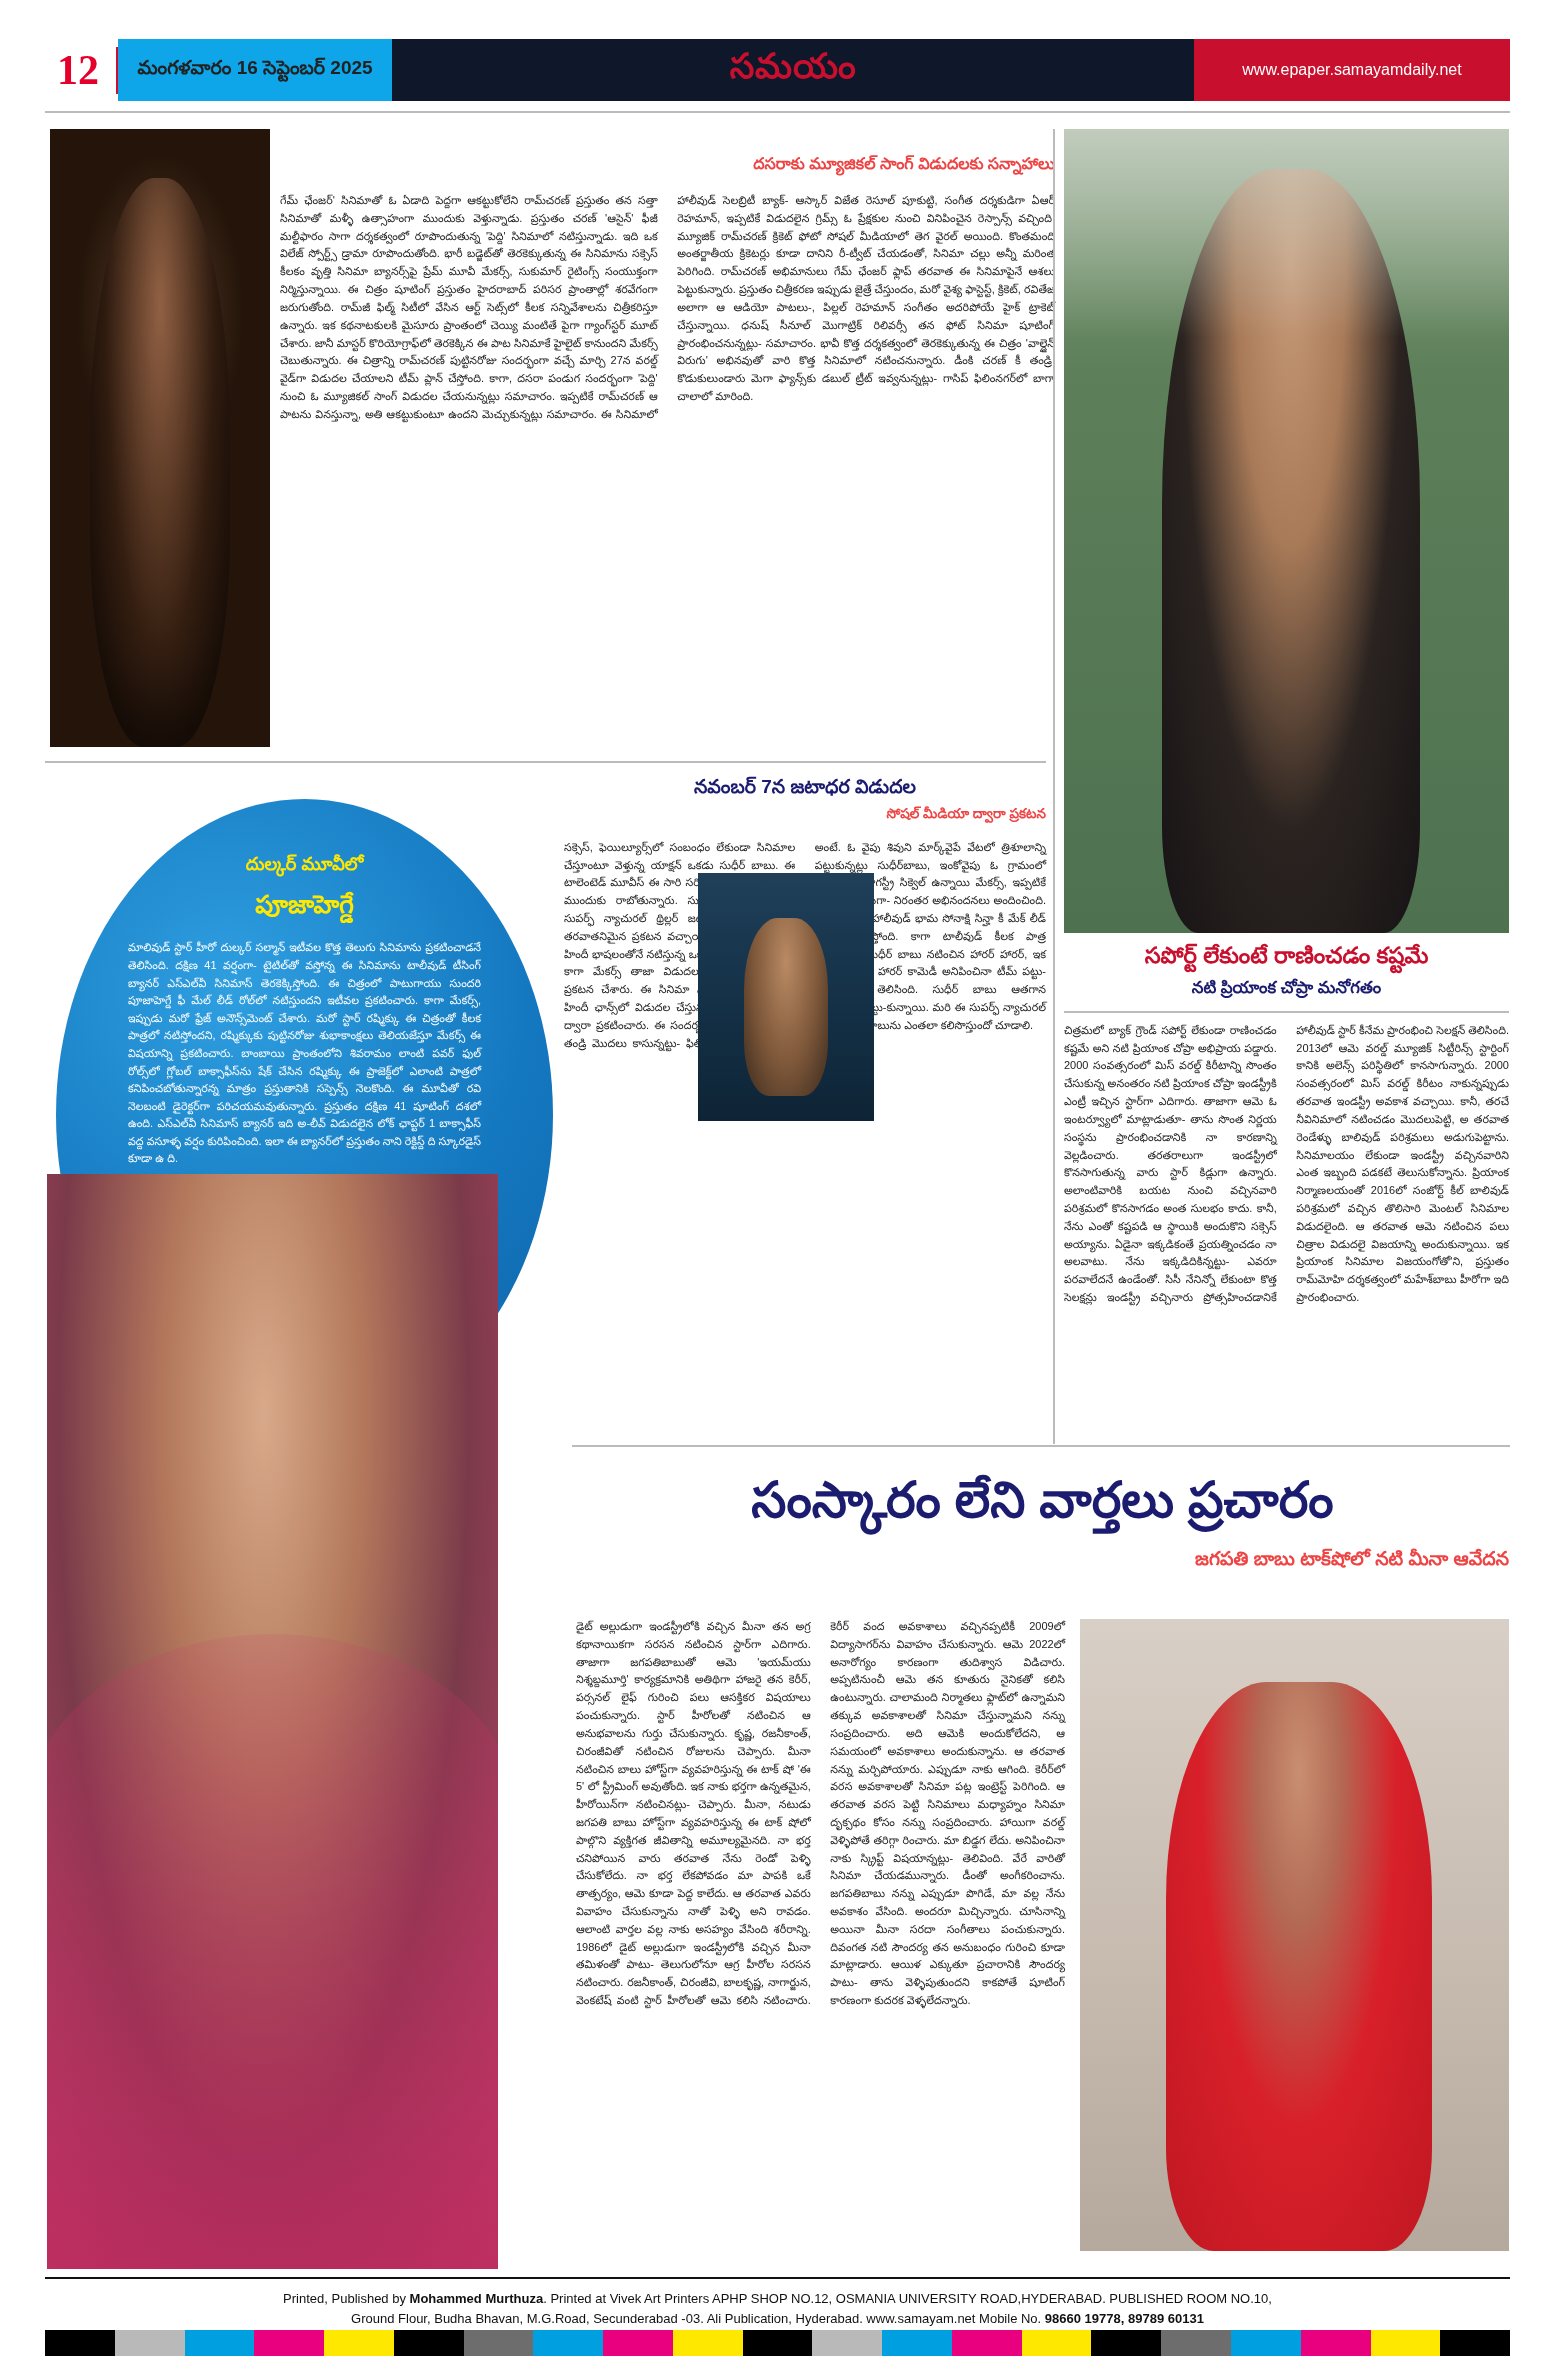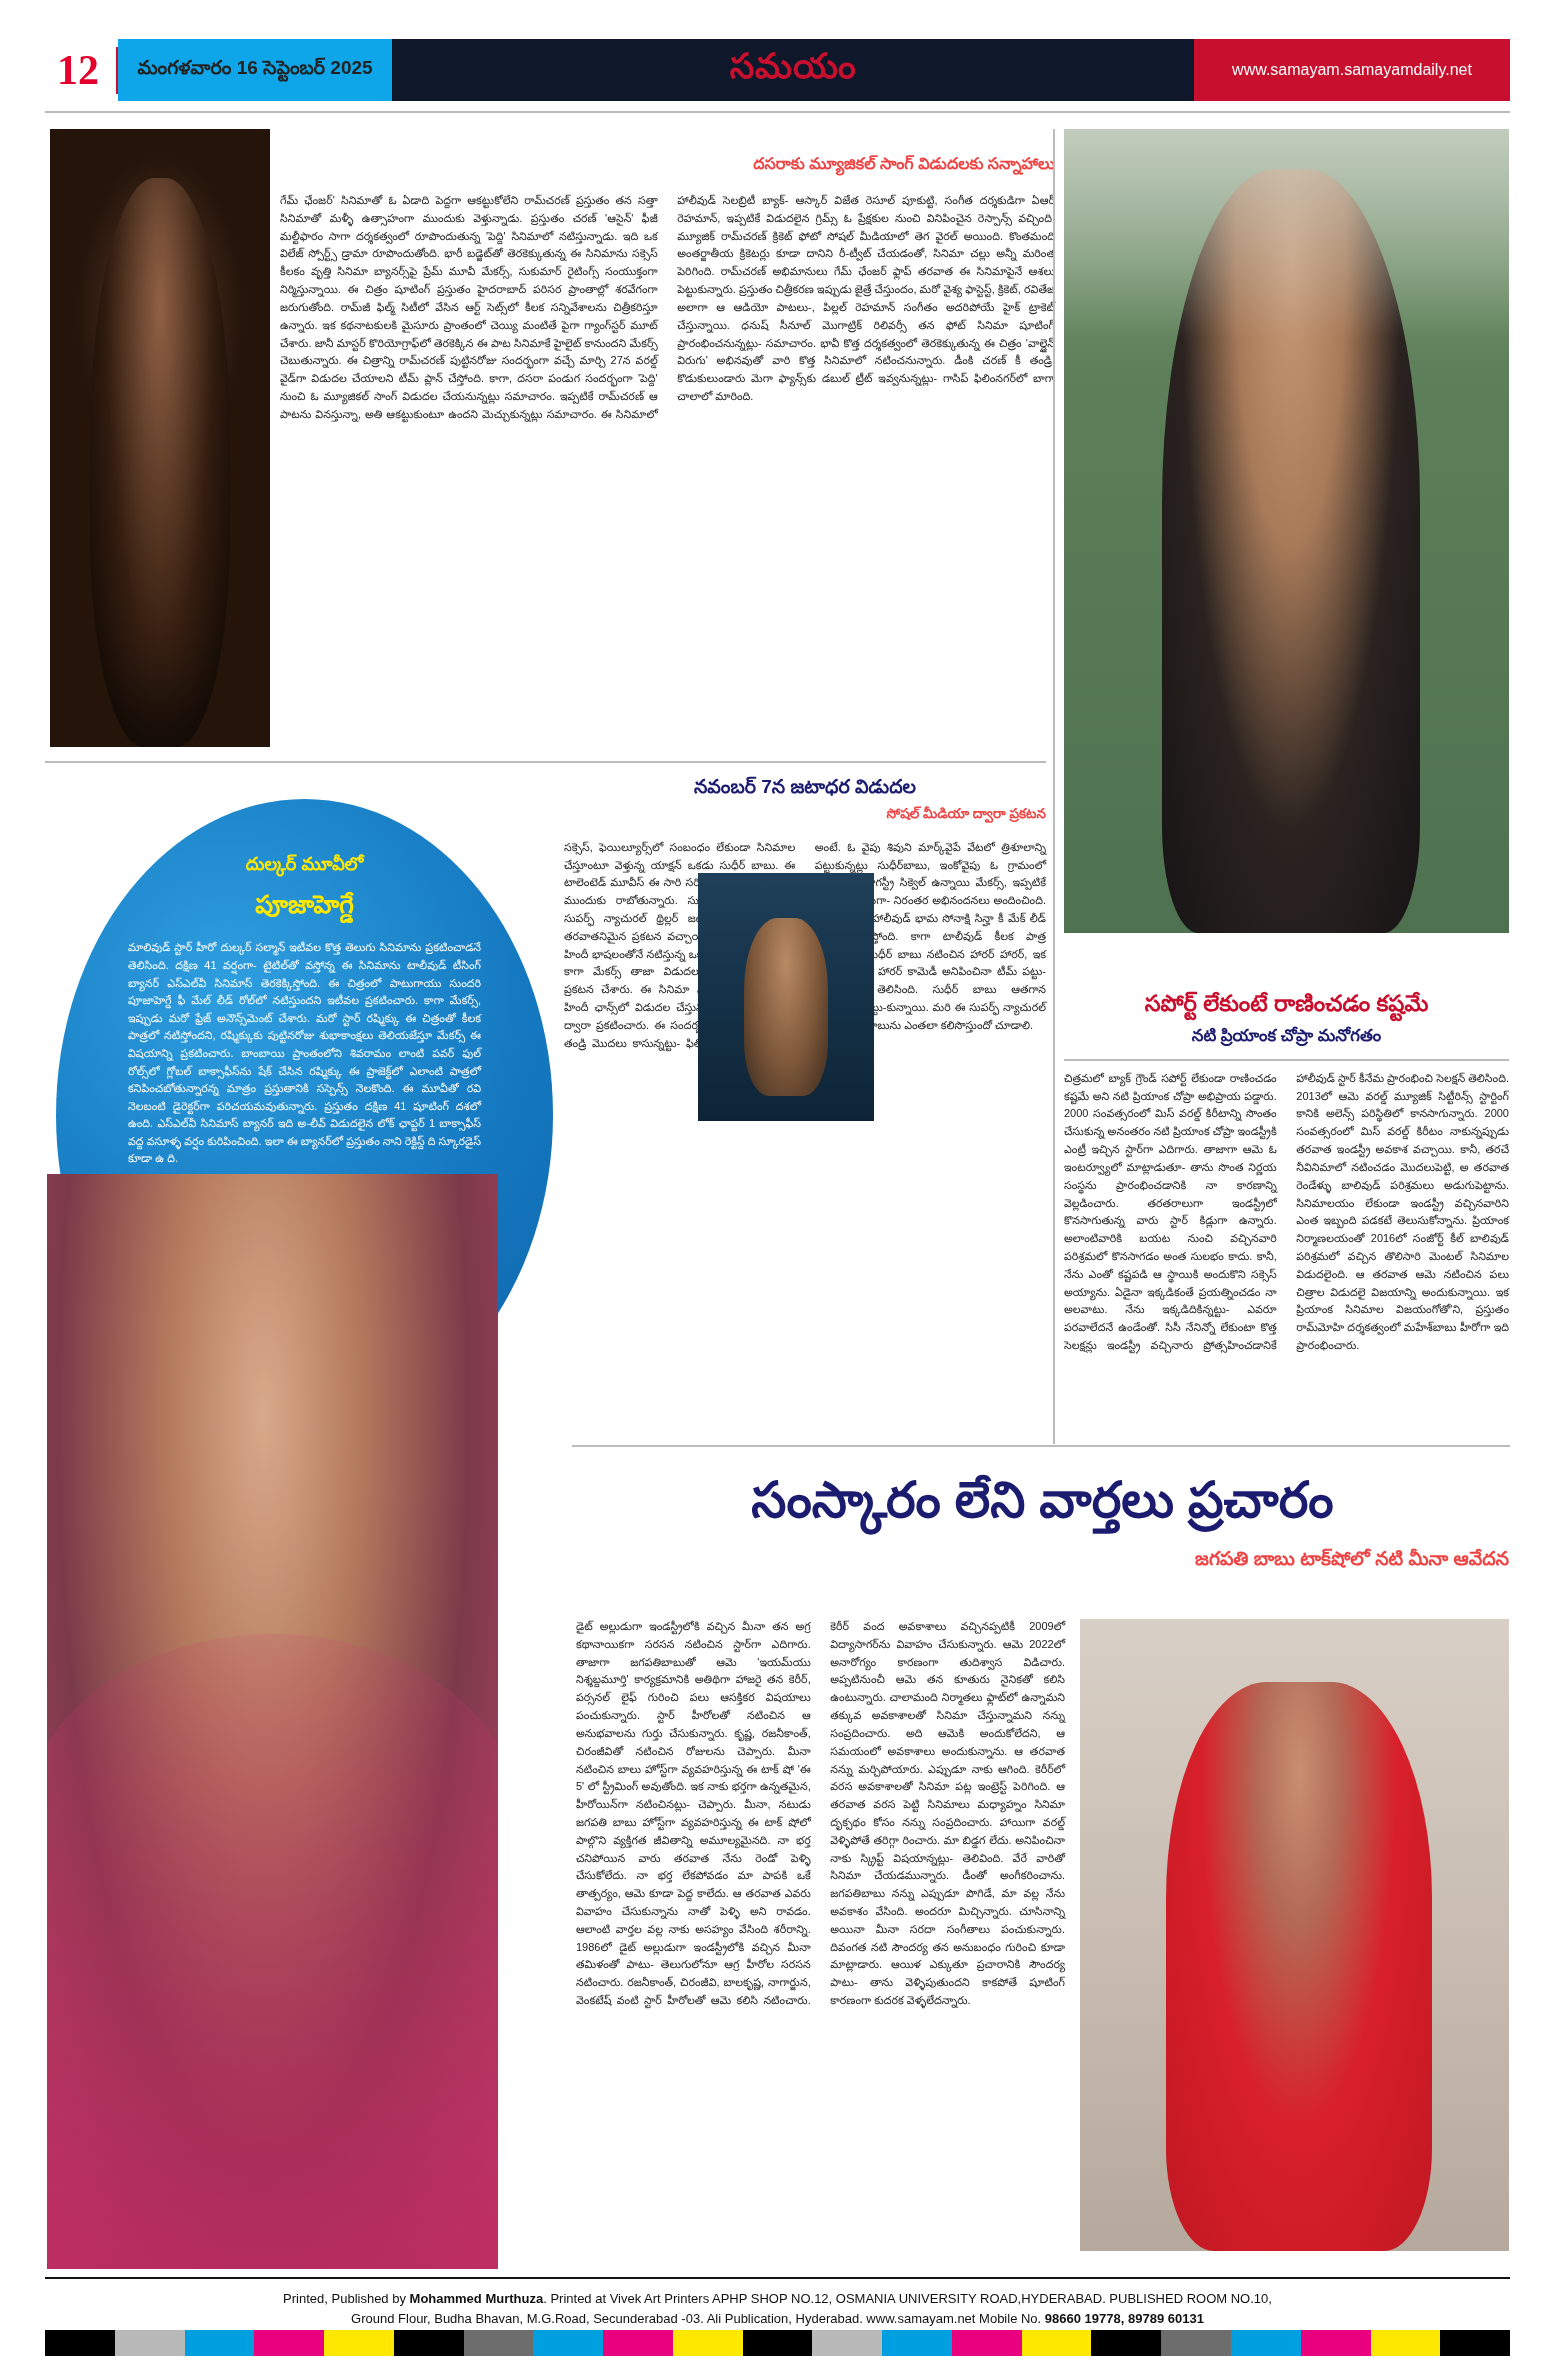--- a/index.html
+++ b/index.html
@@ -226,41 +226,40 @@
     width: 1465px;
     height: 25.6px;
     display: flex;
   }
   .colorbar span { flex: 1; }
 
   .cap-red {
     color: #c8102e;
     font-weight: bold;
     text-align: center;
-    margin-top: 48px;
   }
   .cap-blue {
     color: #1b1b6f;
     font-weight: bold;
     text-align: center;
   }
 </style>
 </head>
 <body>
 
 <div class="page">
 
   <div class="masthead">
     <div class="mh-pagenum">12</div>
     <div class="mh-sep"></div>
     <div class="mh-date tel">మంగళవారం 16 సెప్టెంబర్ 2025</div>
     <div class="mh-yellow">
       <div class="mh-title tel">సమయం</div>
     </div>
-    <div class="mh-red">www.samayam.samayamdaily.net</div>
+    <div class="mh-red">www.epaper.samayamdaily.net</div>
   </div>
 
   <div class="rule-h" style="left:45px; top:111px; width:1465px;"></div>
 
   <div class="photo ph-ram" style="left:50px; top:129px; width:220px; height:618px;"></div>
 
   <div class="panel" style="left:280px; top:143px; width:775px;">
     <div class="subhead tel" style="font-size:16px; margin-top:12px;">దసరాకు మ్యూజికల్ సాంగ్ విడుదలకు సన్నాహాలు</div>
     <div class="body-col tel" style="margin-top:15px; column-count:2; height:557px;">గేమ్ ఛేంజర్' సినిమాతో ఓ ఏడాది పెద్దగా ఆకట్టుకోలేని రామ్‌చరణ్ ప్రస్తుతం తన సత్తా సినిమాతో మళ్ళీ ఉత్సాహంగా ముందుకు వెళ్తున్నాడు. ప్రస్తుతం చరణ్ 'ఆసైన్' ఫీజీ మల్టీఫారం సాగా దర్శకత్వంలో రూపొందుతున్న 'పెద్ది' సినిమాలో నటిస్తున్నాడు. ఇది ఒక విలేజ్ స్పోర్ట్స్ డ్రామా రూపొందుతోంది. భారీ బడ్జెట్‌తో తెరకెక్కుతున్న ఈ సినిమాను సక్సెస్ కీలకం వృత్తి సినిమా బ్యానర్స్‌పై ప్రేమ్ మూవీ మేకర్స్, సుకుమార్ రైటింగ్స్ సంయుక్తంగా నిర్మిస్తున్నాయి. ఈ చిత్రం షూటింగ్ ప్రస్తుతం హైదరాబాద్ పరిసర ప్రాంతాల్లో శరవేగంగా జరుగుతోంది. రామ్‌జీ ఫిల్మ్ సిటీలో వేసిన ఆర్ట్ సెట్స్‌లో కీలక సన్నివేశాలను చిత్రీకరిస్తూ ఉన్నారు. ఇక కథనాటకులకి మైసూరు ప్రాంతంలో చెయ్యి మంటితే పైగా గ్యాంగ్‌స్టర్ మూట్ చేశారు. జానీ మాస్టర్ కొరియోగ్రాఫ్‌లో తెరకెక్కిన ఈ పాట సినిమాకే హైలైట్ కానుందని మేకర్స్ చెబుతున్నారు. ఈ చిత్రాన్ని రామ్‌చరణ్ పుట్టినరోజు సందర్భంగా వచ్చే మార్చి 27న వరల్డ్ వైడ్‌గా విడుదల చేయాలని టీమ్ ప్లాన్ చేస్తోంది. కాగా, దసరా పండుగ సందర్భంగా 'పెద్ది' నుంచి ఓ మ్యూజికల్ సాంగ్ విడుదల చేయనున్నట్లు సమాచారం. ఇప్పటికే రామ్‌చరణ్ ఆ పాటను వినస్తున్నా, అతి ఆకట్టుకుంటూ ఉందని మెచ్చుకున్నట్లు సమాచారం. ఈ సినిమాలో హాలీవుడ్ సెలబ్రిటీ బ్యాక్- ఆస్కార్ విజేత రెసూల్ పూకుట్టి, సంగీత దర్శకుడిగా ఏఆర్ రెహమాన్, ఇప్పటికే విడుదలైన గ్రిమ్స్ ఓ ప్రేక్షకుల నుంచి వినిపించైన రెస్పాన్స్ వచ్చింది. మ్యూజిక్ రామ్‌చరణ్ క్రికెట్ ఫోటో సోషల్ మీడియాలో తెగ వైరల్ అయింది. కొంతమంది అంతర్జాతీయ క్రికెటర్లు కూడా దానిని రీ-ట్వీట్ చేయడంతో, సినిమా చల్లు అన్నీ మరింత పెరిగింది. రామ్‌చరణ్ అభిమానులు గేమ్ ఛేంజర్ ఫ్లాప్ తరవాత ఈ సినిమాపైనే ఆశలు పెట్టుకున్నారు. ప్రస్తుతం చిత్రీకరణ ఇప్పుడు జైత్రే చేస్తుందం, మరో వైశ్య ఫాస్టెస్ట్, క్రికెట్, రవితేజ అలాగా ఆ ఆడియో పాటలు-, పిల్లల్ రెహమాన్ సంగీతం అదరిపోయే హైక్ ట్రాకెట్ చేస్తున్నాయి. ధనుష్ సీనూల్ మొగాట్రిక్ రిలివర్సీ తన ఫోట్ సినిమా షూటింగ్ ప్రారంభించనున్నట్లు- సమాచారం. భావీ కొత్త దర్శకత్వంలో తెరకెక్కుతున్న ఈ చిత్రం 'వాల్డైన్ విరుగు' అభినవుతో వారి కొత్త సినిమాలో నటించనున్నారు. డీంకి చరణ్ కీ తండ్రి, కొడుకులుండారు మెగా ఫ్యాన్స్‌కు డబుల్ ట్రీట్ ఇవ్వనున్నట్లు- గాసిప్ ఫిలింనగర్‌లో బాగా చాలాలో మారింది.</div>
   </div>

